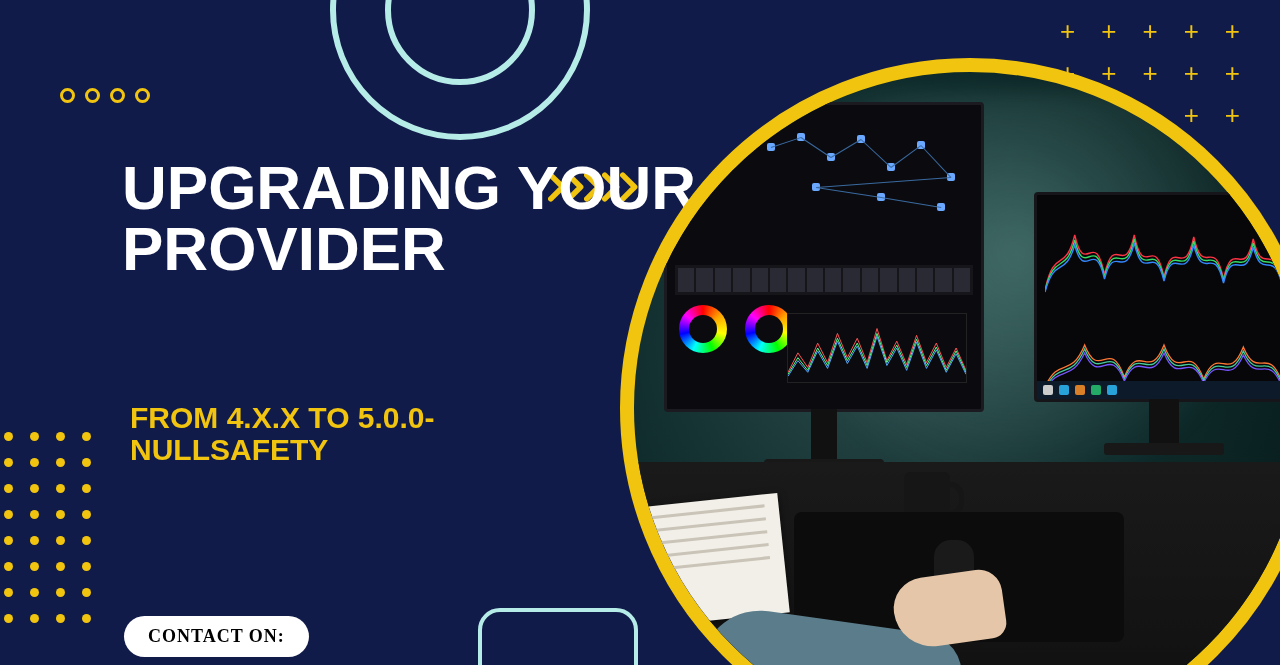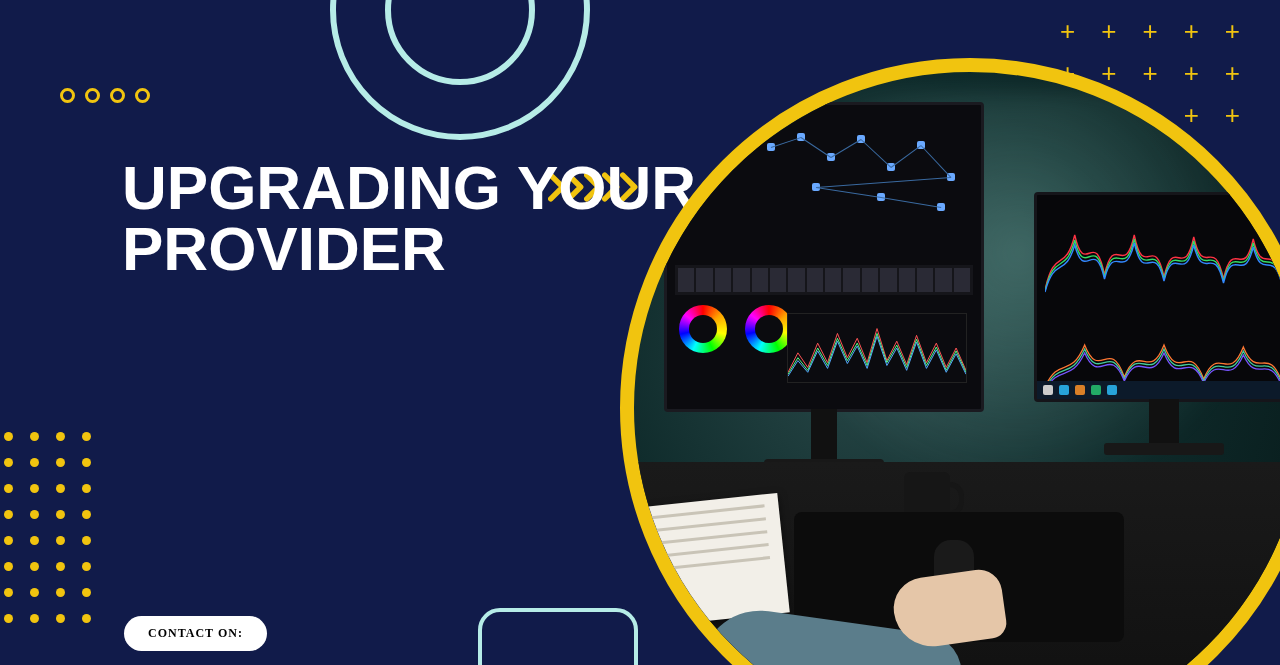--- a/index.html
+++ b/index.html
@@ -116,21 +116,21 @@
   .pill {
     position: absolute;
     left: 124px;
     top: 616px;
     background: #fff;
     color: #000;
     padding: 10px 24px;
     border-radius: 999px;
     font-weight: 800;
     letter-spacing: 1px;
-    font-size: 12px;
+    font-size: 18px;
     font-family: Georgia, 'Times New Roman', serif;
   }
 
   
   .mint-rect {
     position: absolute;
     left: 478px;
     top: 608px;
     width: 160px;
     height: 90px;
@@ -361,20 +361,21 @@
       <span><svg viewBox="0 0 24 30">
           <path d="M3 2 L16 15 L3 28" fill="none" stroke="#f1c40f" stroke-width="6" stroke-linecap="round" stroke-linejoin="round"></path>
         </svg></span>
       <span><svg viewBox="0 0 24 30">
           <path d="M3 2 L16 15 L3 28" fill="none" stroke="#f1c40f" stroke-width="6" stroke-linecap="round" stroke-linejoin="round"></path>
         </svg></span>
     </div>
 
   <div class="headline">UPGRADING YOUR FLUTTER PROVIDER</div>
 
+  <div class="subtitle">FROM 4.X.X TO 5.0.0-NULLSAFETY</div>
 
   <div class="dot-grid-left" id="dot-grid">
       <div class="d"></div>
       <div class="d"></div>
       <div class="d"></div>
       <div class="d"></div>
       <div class="d"></div>
       <div class="d"></div>
       <div class="d"></div>
       <div class="d"></div>

